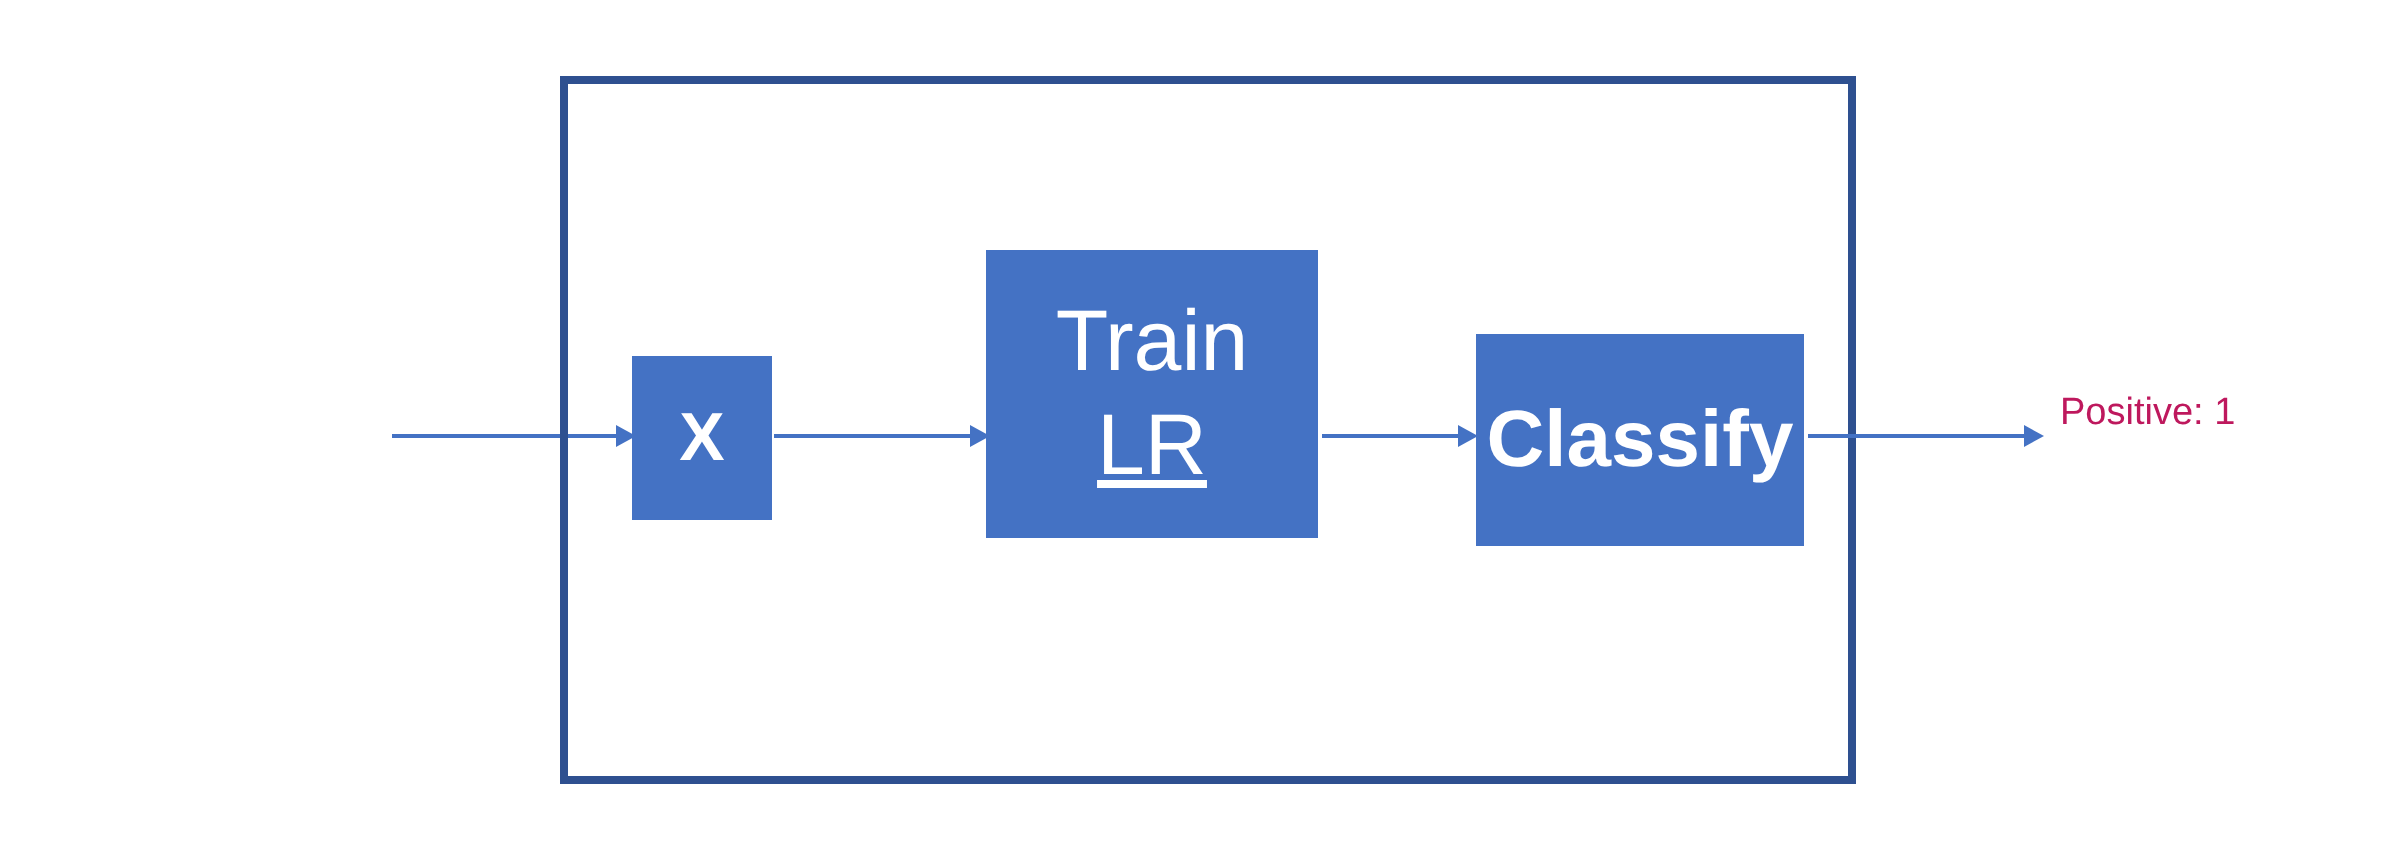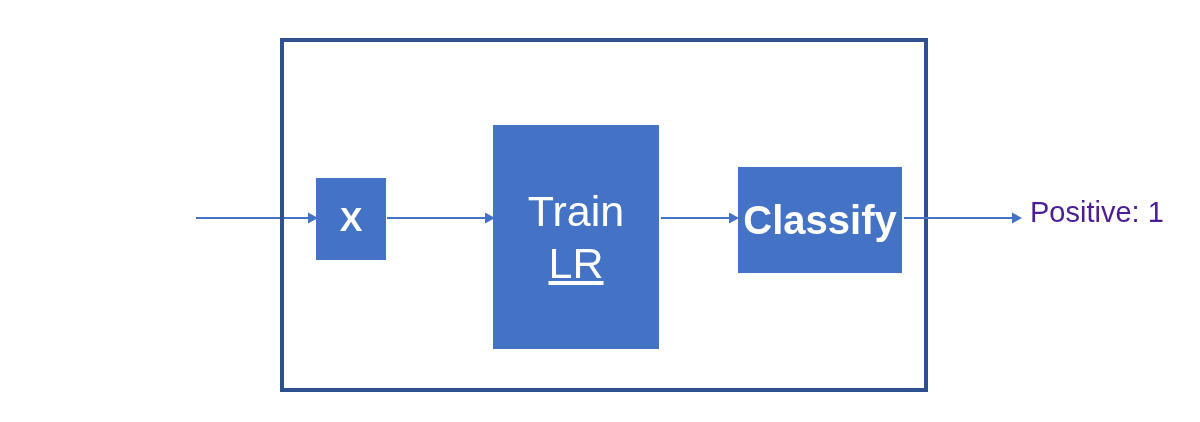--- a/index.html
+++ b/index.html
@@ -48,21 +48,21 @@
     top: 178px;
     width: 70px;
     height: 82px;
     font-size: 34px;
     font-weight: bold;
   }
   .block-train {
     left: 493px;
     top: 125px;
     width: 166px;
-    height: 224px;
+    height: 144px;
     font-size: 43px;
     font-weight: normal;
   }
   .block-train .line-2 {
     margin-top: 4px;
     text-decoration: underline;
   }
   .block-classify {
     left: 738px;
     top: 167px;
@@ -81,22 +81,22 @@
     color: #3366cc;
     font-style: italic;
     font-size: 25px;
     line-height: 1.38;
     font-weight: normal;
   }
   .output-text {
     position: absolute;
     left: 1030px;
     top: 196px;
-    color: #4c1d95;
-    font-size: 29px;
+    color: #be185d;
+    font-size: 19px;
     white-space: nowrap;
   }
 
   
   .arrow {
     position: absolute;
     height: 16px;
     top: 210px;
     overflow: visible;
   }

